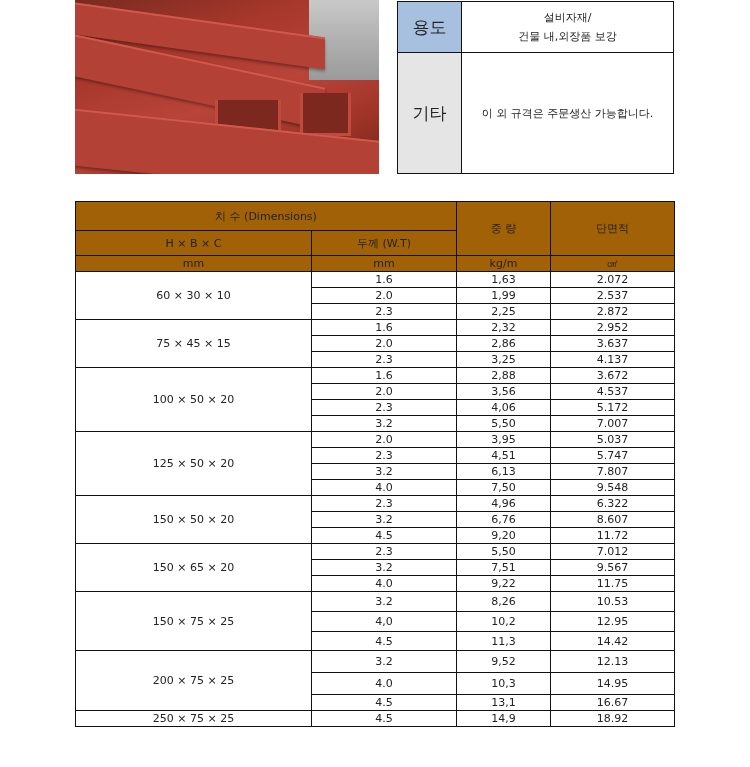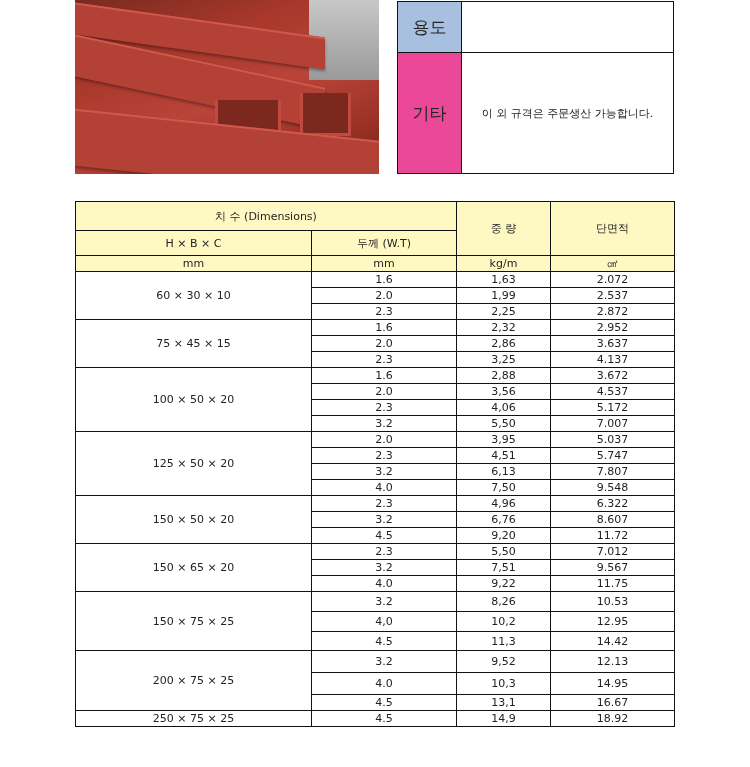--- a/index.html
+++ b/index.html
@@ -11,42 +11,46 @@
                background:linear-gradient(180deg,#c8c8c8,#9a9a9a); }
   .photo .bar { position:absolute; background:#b34136; border-top:2px solid #d0584c; box-shadow:0 2px 3px rgba(0,0,0,.35); }
   .photo .chan { position:absolute; border:3px solid #c04a3e; border-top:none; background:#7c281e; }
   .info { position:absolute; left:397px; top:1px; width:277px; height:173px; border:1px solid #111; box-sizing:border-box; }
   .info .row { position:absolute; left:0; right:0; display:flex; }
   .info .label { width:63px; border-right:1px solid #111; display:flex; align-items:center; justify-content:center; font-size:17px; }
   .info .val { flex:1; display:flex; flex-direction:column; align-items:center; justify-content:center; font-size:11px; line-height:19px; }
   .info .r1 { top:0; height:50px; border-bottom:1px solid #111; }
   .info .r1 .label { background:#a8c0e0; }
   .info .r2 { top:51px; bottom:0; }
-  .info .r2 .label { background:#ec4899; }
+  .info .r2 .label { background:#e5e5e5; }
   table.spec { position:absolute; left:75px; top:201px; border-collapse:collapse; table-layout:fixed; width:599px; }
   table.spec td, table.spec th { border:1px solid #111; text-align:center; padding:0; font-weight:normal; font-size:11px; white-space:nowrap; }
-  table.spec th { background:#fef9c3; }
+  table.spec th { background:#a16207; }
   table.spec td { background:#fff; }
   .h1 { height:29px; } .h2 { height:25px;margin-left:29px; } .h3 { height:16px;margin-left:25px; }
 </style>
 </head>
 <body>
 
 <div class="photo">
   <div class="bg"></div>
   <div class="bar" style="left:0;top:20px;width:250px;height:30px;transform:skewY(8deg);"></div>
   <div class="bar" style="left:-10px;top:60px;width:260px;height:40px;transform:skewY(12deg);"></div>
   <div class="chan" style="left:140px;top:100px;width:60px;height:42px;"></div>
   <div class="chan" style="left:225px;top:93px;width:45px;height:40px;"></div>
   <div class="bar" style="left:-10px;top:125px;width:330px;height:55px;transform:skewY(6deg);"></div>
 </div>
 
 <div class="info">
   <div class="row r1">
     <div class="label">용도</div>
+    <div class="val">
+      <span>설비자재/</span>
+      <span>건물 내,외장품 보강</span>
+    </div>
   </div>
   <div class="row r2">
     <div class="label">기타</div>
     <div class="val">
       <span>이 외 규격은 주문생산 가능합니다.</span>
     </div>
   </div>
 </div>
 
 <table class="spec">

